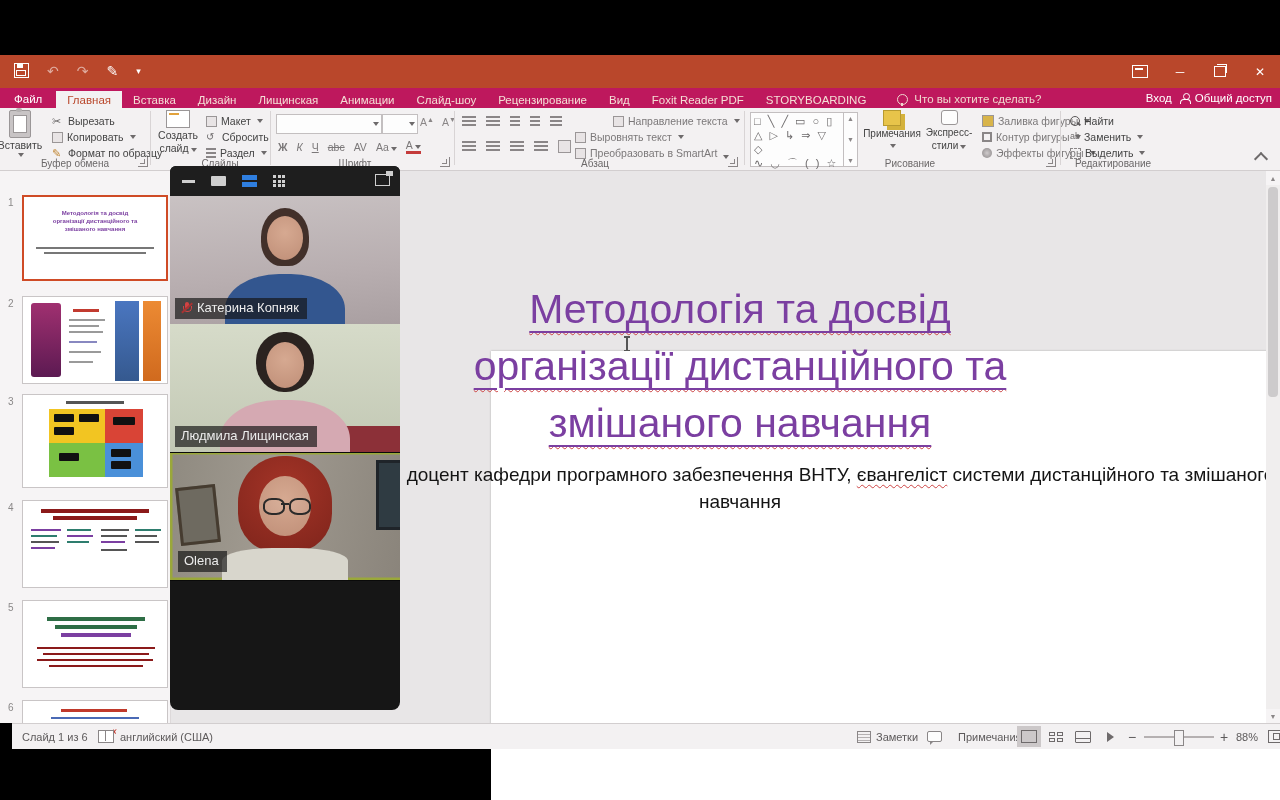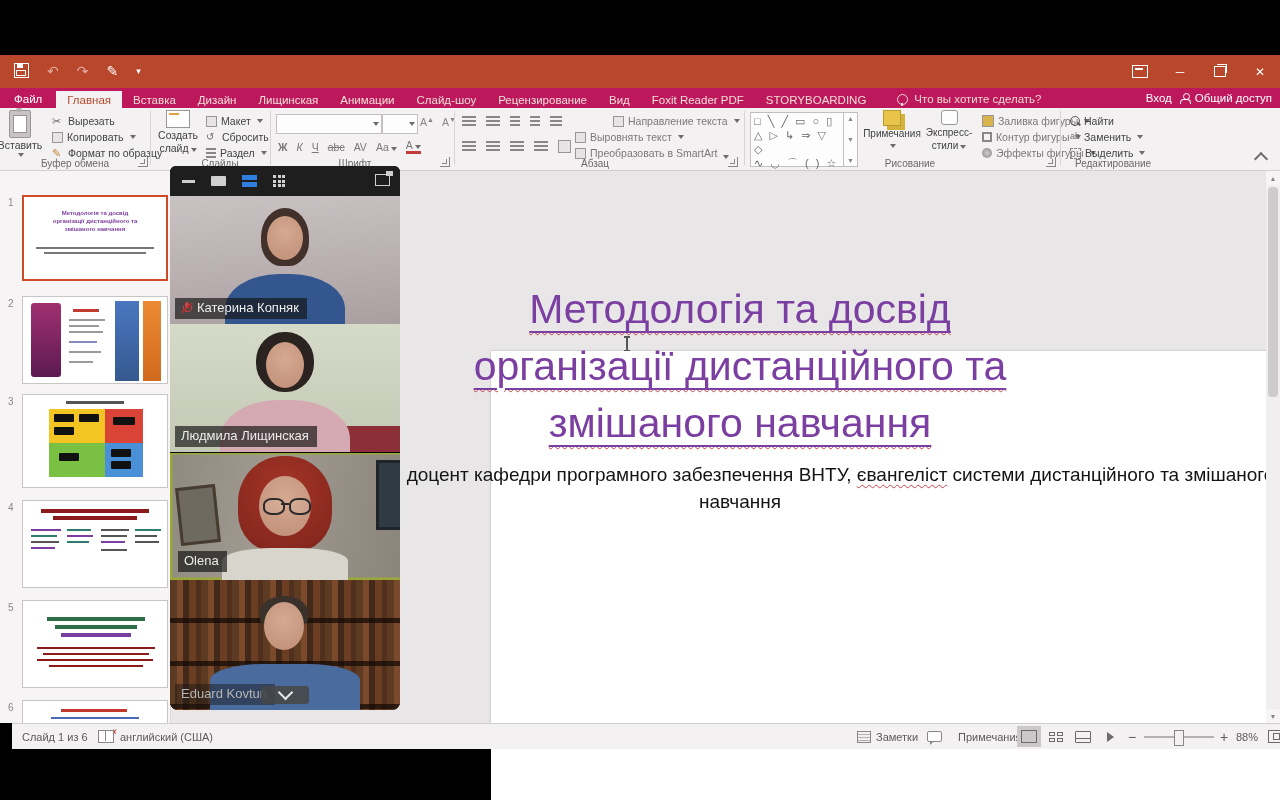--- a/index.html
+++ b/index.html
@@ -486,31 +486,20 @@
     <div class="tile" style="top:158px;background:linear-gradient(180deg,#d6dbc9,#c2c8b4);">
       <div class="bar" style="position:absolute;right:0;bottom:0;width:74px;height:26px;background:#8c3038;border-radius:4px 0 0 0;"></div>
       <div class="hair" style="left:86px;top:8px;width:58px;height:60px;background:#2b2320;border-radius:48%;"></div>
       <div class="face" style="left:96px;top:18px;width:38px;height:46px;"></div>
       <div class="torso" style="left:50px;top:76px;width:130px;height:52px;background:#d5a9b2;border-radius:45% 45% 0 0 / 75% 75% 0 0;"></div>
       <div class="vlabel">
         <span>Людмила Лищинская</span>
       </div>
     </div>
 
-    <div class="tile" style="top:414px;height:130px;border-bottom:none;background:repeating-linear-gradient(180deg,rgba(20,10,5,0) 0 38px,rgba(20,10,5,.75) 38px 43px),repeating-linear-gradient(90deg,#5d3a22 0 7px,#7b4a2a 7px 13px,#43291a 13px 19px,#6b3e24 19px 26px,#50301c 26px 31px);">
-      <div class="hair" style="left:90px;top:16px;width:48px;height:32px;background:#3a322a;border-radius:50% 50% 30% 30%;"></div>
-      <div class="face" style="left:94px;top:22px;width:40px;height:48px;"></div>
-      <div class="torso" style="left:40px;top:84px;width:150px;height:46px;background:#4a6b9d;border-radius:35% 35% 0 0;"></div>
-      <div class="vlabel" style="color:#b5b5b5;background:rgba(20,20,20,.45);">
-        <span>Eduard Kovtun</span>
-      </div>
-      <div class="chevbtn">
-          <span class="chev"></span>
-        </div>
-    </div>
   </div>
 
   <div class="statusbar">
     <div class="sb" style="left:10px;">Слайд 1 из 6</div>
     <div class="sb" style="left:86px;">
       <span class="bookic"></span>
       <span style="color:#c23b30;font-size:8px;margin-left:-8px;margin-top:-8px;">✗</span>
     </div>
     <div class="sb" style="left:108px;">английский (США)</div>
 

